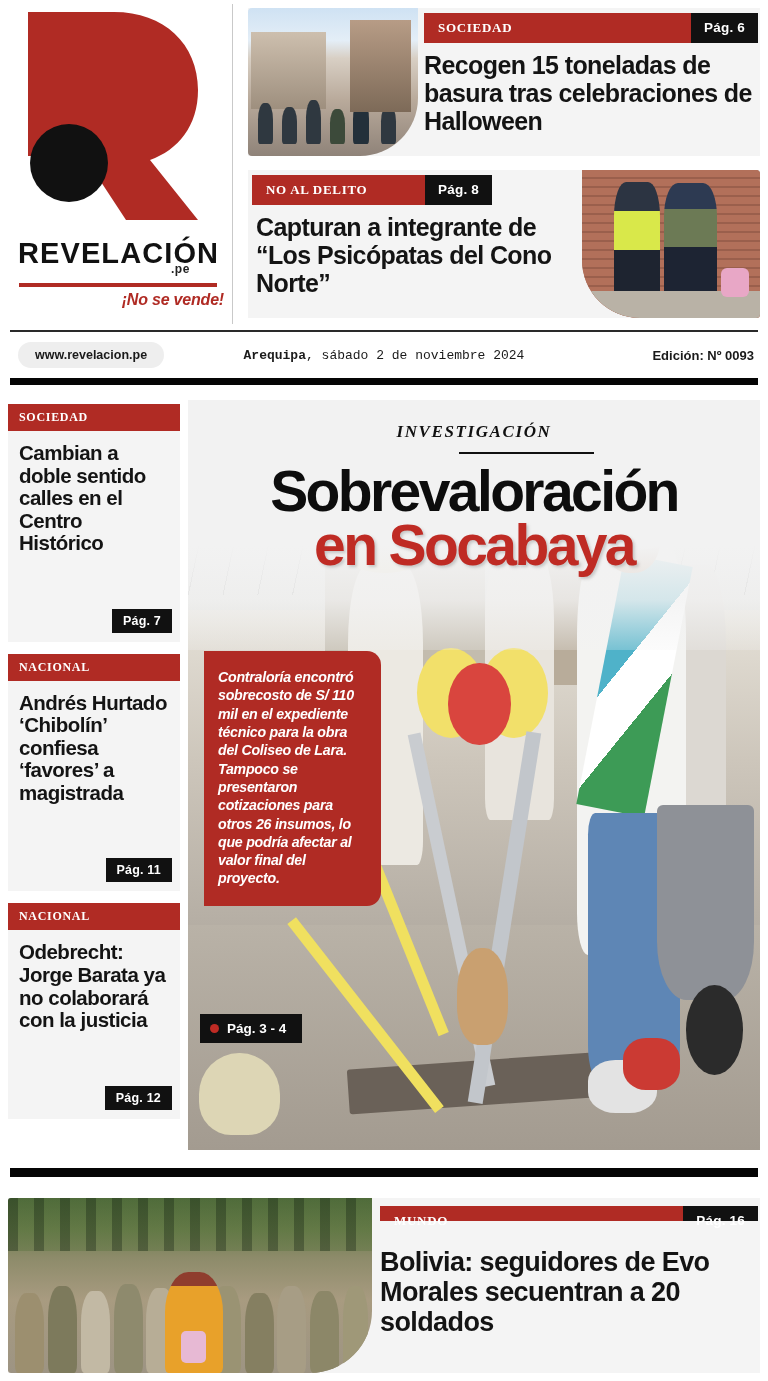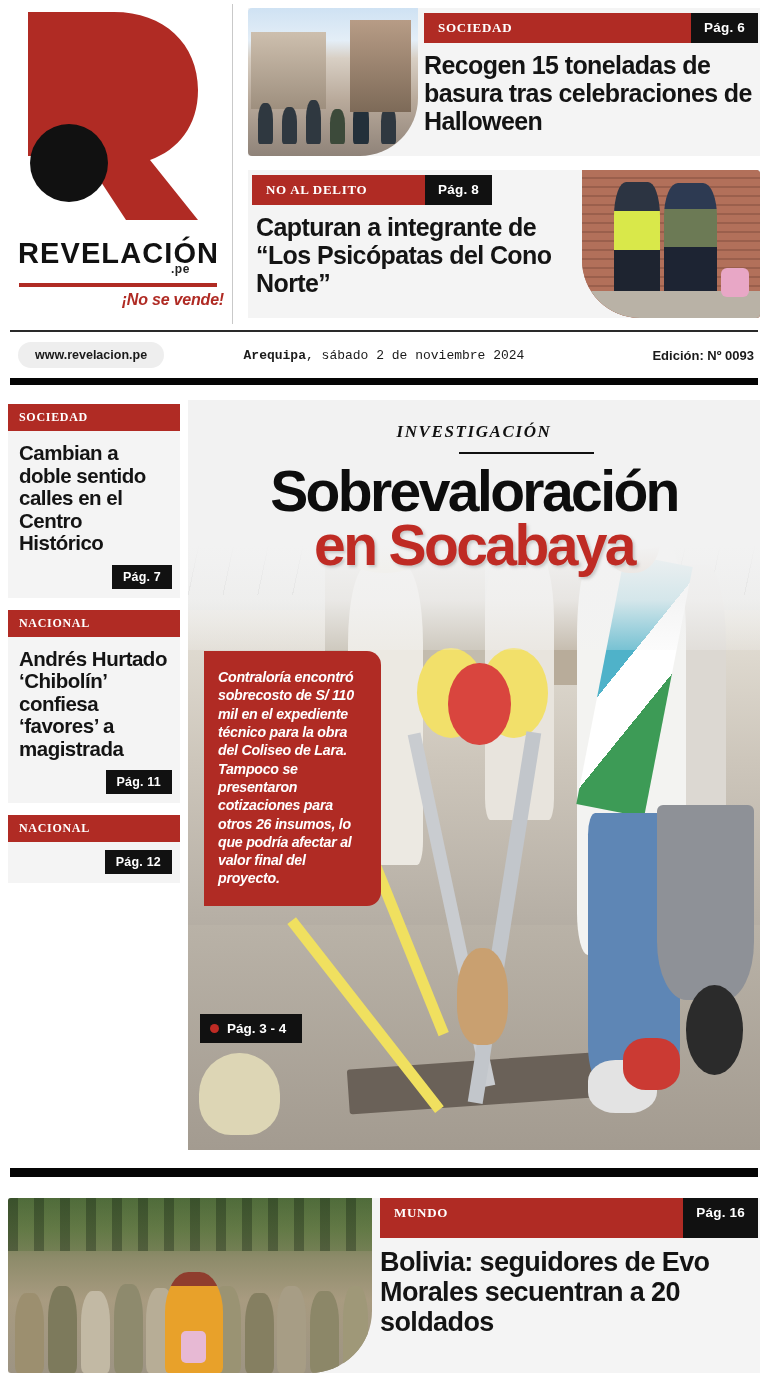--- a/index.html
+++ b/index.html
@@ -111,21 +111,21 @@
   .side-cat {
     background:#b02b24; color:#fff; font-size:12px; font-weight:900;
     letter-spacing:0.7px; padding:6px 11px; font-family:"Liberation Serif", serif;
   }
   .side-head {
     padding:11px 11px 2px 11px;
     font-size:20.5px; line-height:1.1; font-weight:900; color:#141414;
     letter-spacing:-0.5px;
   }
   .side-pg { text-align:right; padding:8px 8px 9px 8px; }
-  .side-pg .pg-badge { font-size:12.5px; padding:5px 11px; }
+  .side-pg .pg-badge { font-size:12.5px; padding:5px 11px;margin-top:44px; }
 
   
   .feature {
     position:absolute; left:188px; top:400px; width:572px; height:750px;
     background:#efefef; overflow:hidden;
   }
   .feature-photo { position:absolute; left:0; top:0; width:572px; height:750px; }
   .feature-fade {
     position:absolute; left:0; top:0; width:572px; height:250px;
     background:linear-gradient(180deg,#f2f2f2 0%,#f2f2f2 58%,rgba(242,242,242,0.82) 80%,rgba(242,242,242,0.25) 100%);
@@ -164,21 +164,21 @@
 
   
   .teaser-c {
     position:absolute; left:8px; top:1198px; width:752px; height:175px;
     background:#f4f4f4; overflow:hidden;
   }
   .teaser-c .photo {
     position:absolute; left:0; top:0; width:364px; height:175px;
     border-radius: 3px 0 62px 3px; overflow:hidden;
   }
-  .teaser-c .cat-row { position:absolute; left:372px; top:0; right:2px; height:40px; }
+  .teaser-c .cat-row { position:absolute; left:372px; top:8px; right:2px; height:15px; }
   .teaser-c .head { position:absolute; left:372px; top:50px; right:8px; font-size:27px; }
 
   
   .ph { position:absolute; inset:0; }
   .ph-street {
     background:
       linear-gradient(180deg,#cfe2f3 0%,#e4eef7 22%,#d8cfc4 34%,#b9aa9b 62%,#8f8379 100%);
   }
   .ph-street::before{
     content:""; position:absolute; left:2%; top:16%; width:44%; height:52%;
@@ -334,20 +334,21 @@
     <div class="side-card">
       <div class="side-cat">NACIONAL</div>
       <div class="side-head">Andrés Hurtado ‘Chibolín’ confiesa ‘favores’ a magistrada</div>
       <div class="side-pg">
         <span class="pg-badge">Pág. 11</span>
       </div>
     </div>
 
     <div class="side-card">
       <div class="side-cat">NACIONAL</div>
+      <div class="side-head">Odebrecht: Jorge Barata ya no colaborará con la justicia</div>
       <div class="side-pg">
         <span class="pg-badge">Pág. 12</span>
       </div>
     </div>
 
   </div>
 
   <div class="feature">
     <div class="feature-photo">
       <div class="ph ph-site">

